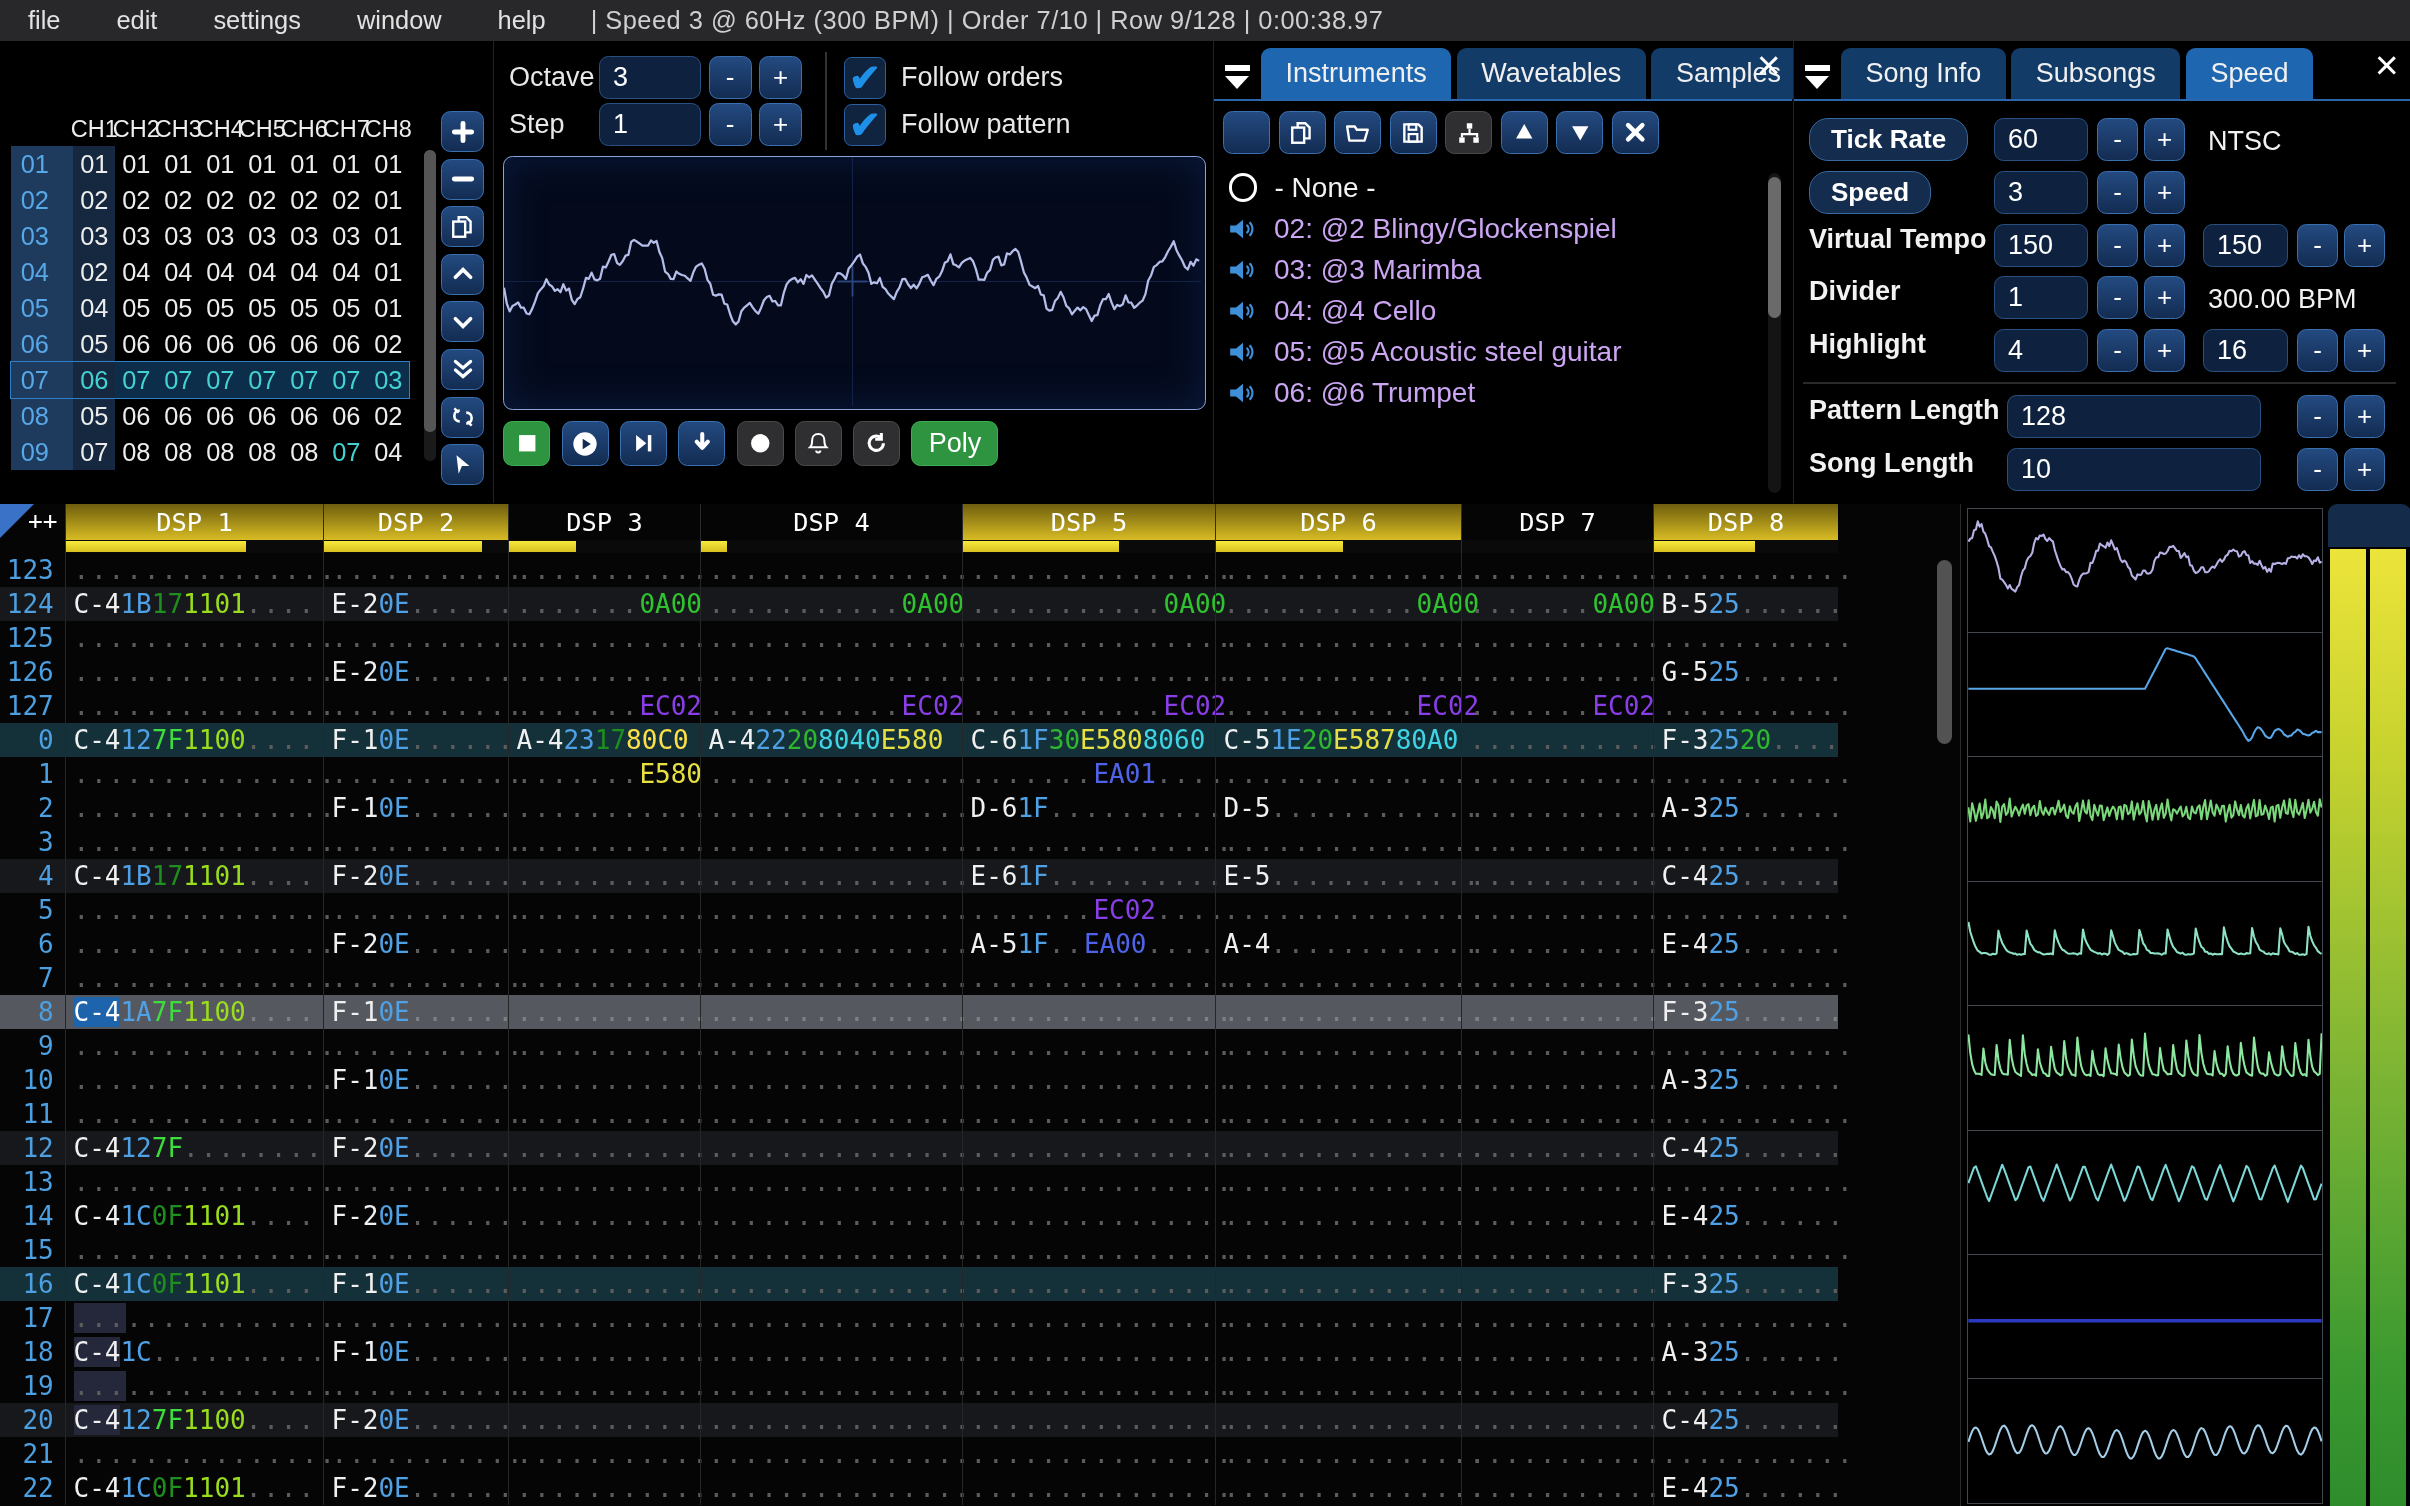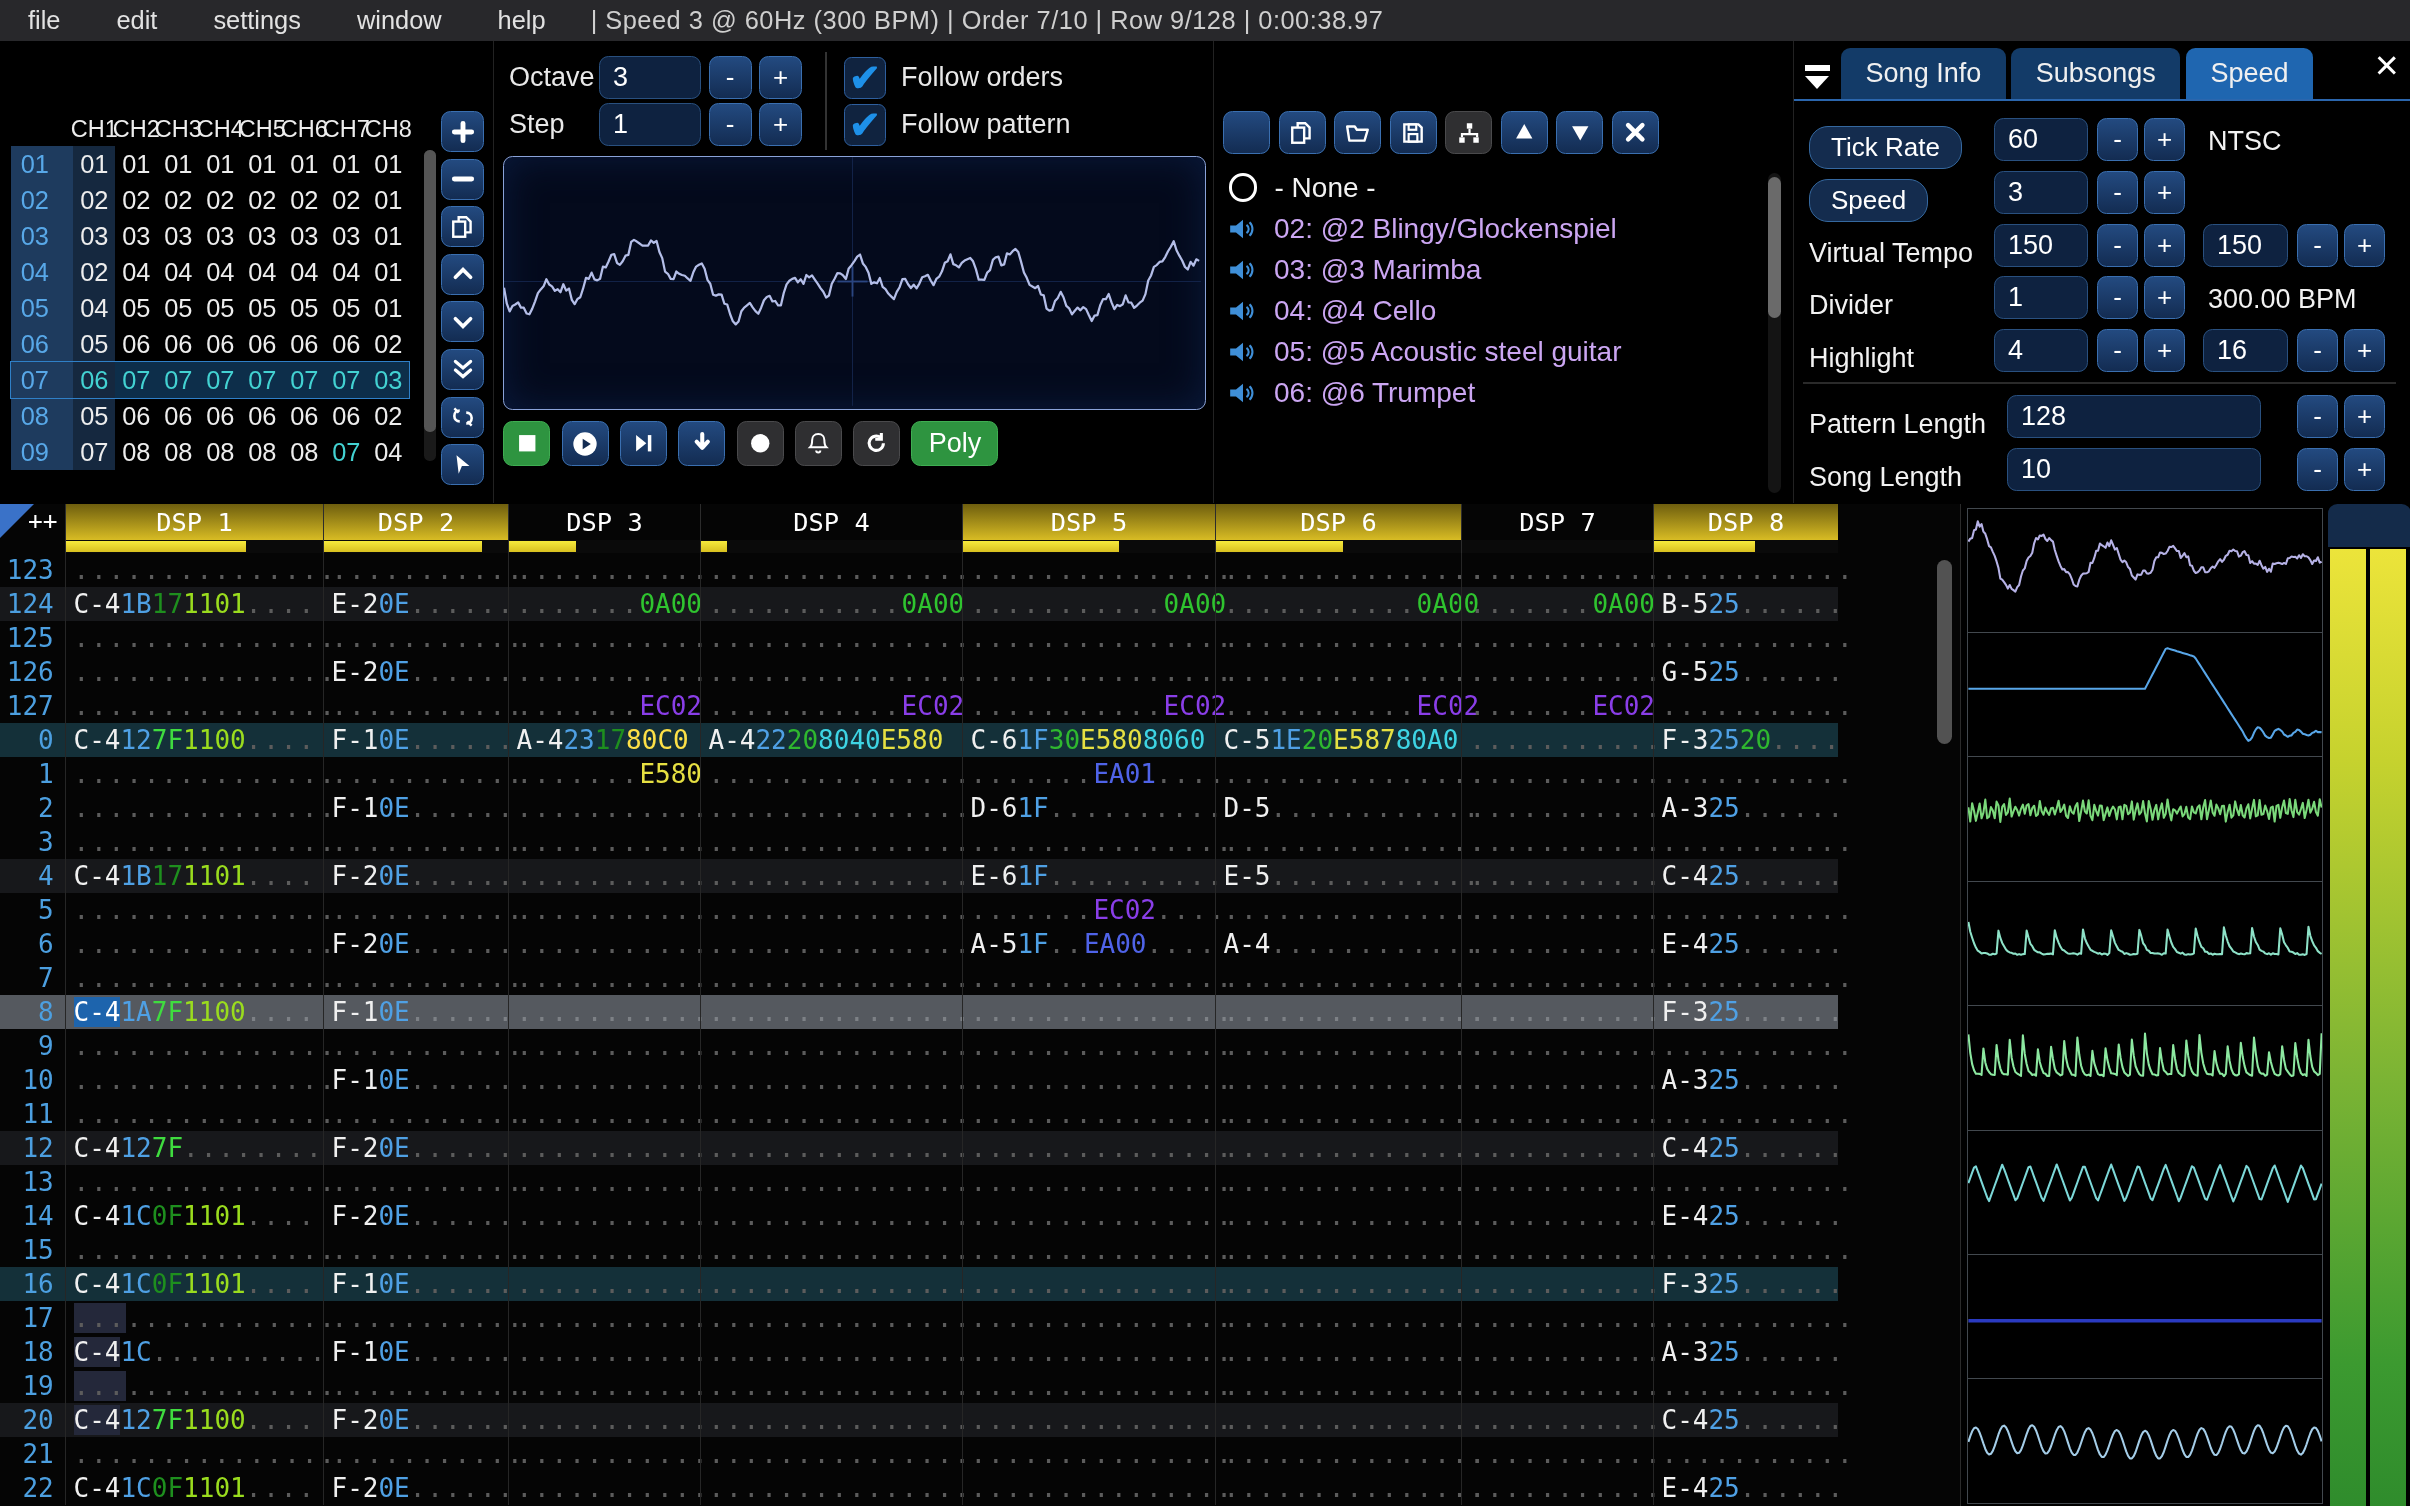--- a/index.html
+++ b/index.html
@@ -70,21 +70,21 @@
   #instr-list{position:absolute;left:0;top:126px;width:565px;}
   .ins-row{height:41px;display:flex;align-items:center;padding-left:13px;font-size:28px;color:#cba6f2;}
   .ins-row.none{color:#f2f2f2;}
   .ins-row.sel{background:linear-gradient(180deg,#0e2847,#1b4066);}
   .ins-ic{width:32px;height:28px;margin-right:15px;flex:0 0 auto;}
   .none-ic{width:22.6px;height:22.6px;border:3.8px solid #fff;border-radius:50%;margin-right:17px;margin-left:1.9px;flex:0 0 auto;}
   #instr-scroll{position:absolute;left:554px;top:132px;width:13px;height:320px;background:#141414;border-radius:6.6px;}
   #instr-scroll .thumb{position:absolute;width:13px;height:141px;top:3.8px;background:#6a6a6a;border-radius:6.6px;}
   
   #song-panel{left:1793px;width:618px;border-left:1.9px solid #222;}
-  .sp-row{position:absolute;height:58px;display:flex;align-items:center;left:15px;}
+  .sp-row{position:absolute;height:58px;display:flex;left:15px;font-weight:bold;}
   .sp-row .pill{height:41px;padding:0 21px;}
   .sp-row .flabel{display:inline-block;}
   .sp-in{position:absolute;width:94px;height:43px;}
   .sp-btn{position:absolute;width:41px;height:43px;font-size:26px;}
   .sp-extra{position:absolute;font-size:27px;color:#f2f2f2;}
   #song-sep{position:absolute;left:9.4px;top:341px;width:593px;height:1.9px;background:#2a2a2a;}
   
   #pattern{position:absolute;left:0;top:504px;width:1960px;height:1003px;background:#050505;overflow:hidden;}
   #pat-head{position:absolute;left:0;top:0;height:49px;display:flex;}
   .ph-cell{box-sizing:border-box;border-left:0.9px solid #2c2c2c;position:relative;}
@@ -393,20 +393,30 @@
             <path d="M19 12a7 7 0 11-2.5-5.4" fill="none" stroke="#fff" stroke-width="3"></path>
             <path d="M17 2v6h-6" fill="none" stroke="#fff" stroke-width="3"></path>
           </svg>
         </span>
       </div>
       <div class="btn green" id="poly-btn">Poly</div>
     </div>
 </div>
 
 <div id="instr-panel" class="panel">
+  <div class="tabbar">
+    <span class="collapse-ic">
+        <span class="bar"></span>
+        <span class="tri"></span>
+      </span>
+    <div class="tab active">Instruments</div>
+    <div class="tab">Wavetables</div>
+    <div class="tab">Samples</div>
+    <span class="close-x" style="right:9.4px;"></span>
+  </div>
   <div id="instr-tools">
       <div class="btn">
         <span></span>
       </div>
       <div class="btn">
         <span>
           <svg width="26" height="26" viewBox="0 0 24 24">
             <rect x="3" y="7" width="11" height="14" fill="none" stroke="#fff" stroke-width="2.2"></rect>
             <path d="M8 7V3h7l4 4v10h-5" fill="none" stroke="#fff" stroke-width="2.2"></path>
           </svg>

